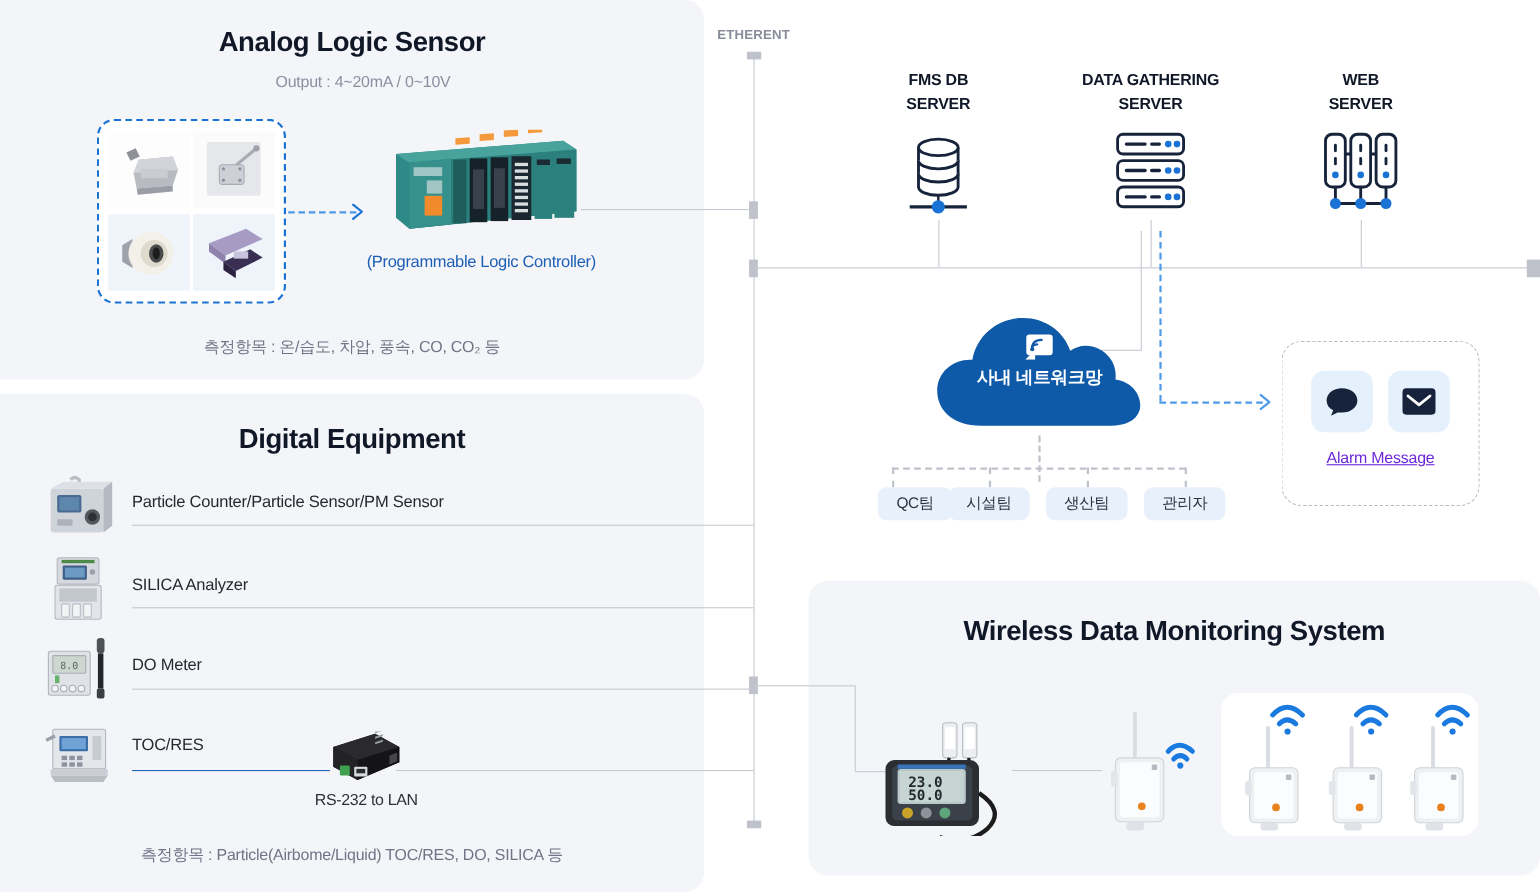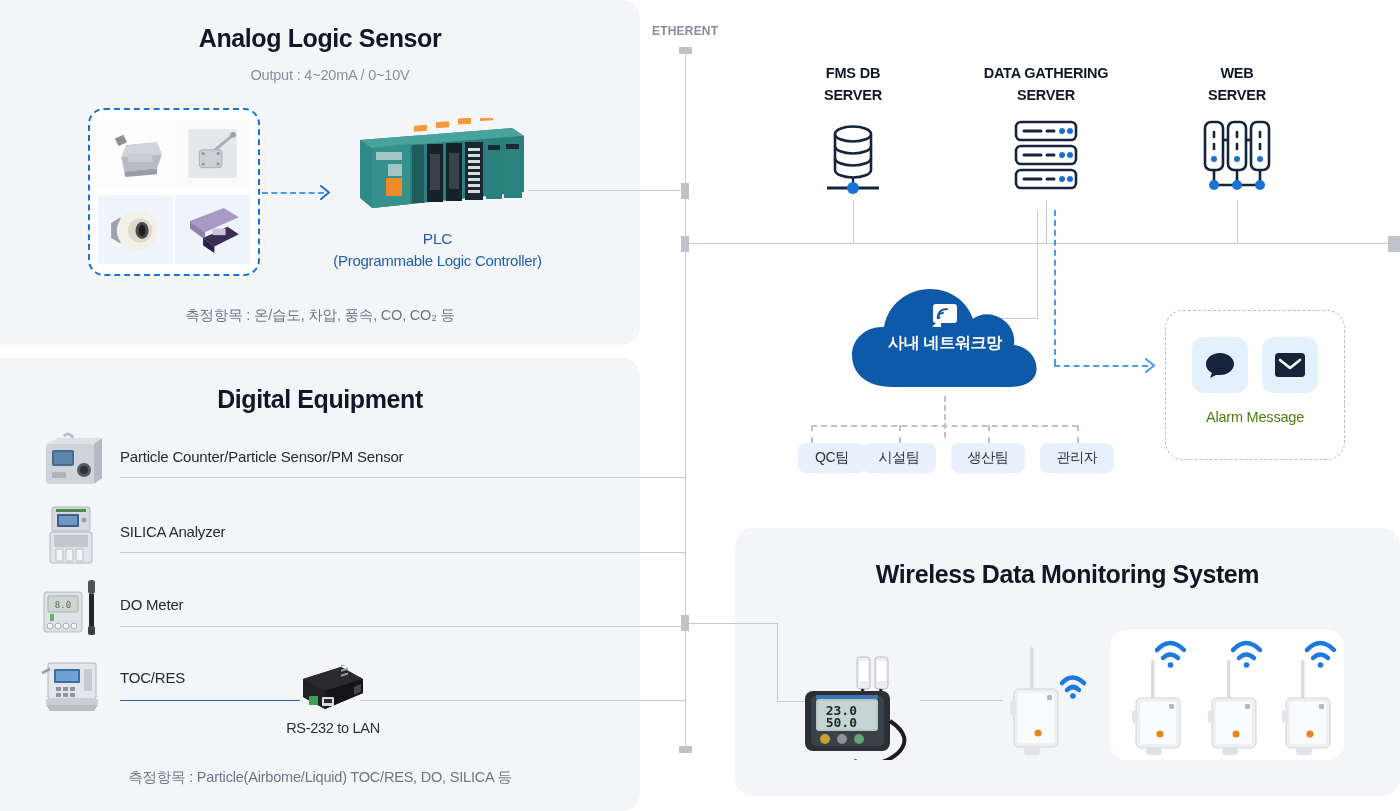--- a/index.html
+++ b/index.html
@@ -107,21 +107,21 @@
   #alarm-box {
     position: absolute; left: 1165px; top: 310px; width: 180px; height: 150px;
     border: 1.5px dashed #b9bcc6; border-radius: 18px;
     display: flex; flex-direction: column; align-items: center;
   }
   .alarm-icons { display: flex; gap: 14px; margin-top: 26px; }
   .alarm-tile {
     width: 56px; height: 56px; background: #e4f0fc; border-radius: 12px;
     display: flex; align-items: center; justify-content: center;
   }
-  #alarm-label { margin-top: 16px; font-size: 14.5px; color: #4d7c0f; letter-spacing: -0.2px; }
+  #alarm-label { margin-top: 16px; font-size: 14.5px; color: #6d28d9; letter-spacing: -0.2px; text-decoration: underline; }
 
   
   #wl-logger { position: absolute; left: 795px; top: 655px; width: 140px; height: 105px; }
   #wl-relay  { position: absolute; left: 1000px; top: 645px; width: 92px; height: 115px; }
   #wl-group {
     position: absolute; left: 1110px; top: 630px; width: 234px; height: 130px;
     background: #ffffff; border-radius: 16px;
   }
   .wl-node { position: absolute; width: 80px; height: 118px; }
 
@@ -271,21 +271,20 @@
         <rect x="116" y="66" width="12" height="3"></rect>
           <rect x="116" y="72" width="12" height="3"></rect>
       </g>
       <rect x="134" y="23" width="16" height="58" fill="#2a807c"></rect>
       <rect x="152" y="22" width="18" height="58" fill="#2b817d"></rect>
       <rect x="136" y="27" width="12" height="5" fill="#1b2a33"></rect>
       <rect x="154" y="26" width="13" height="5" fill="#1b2a33"></rect>
     </svg>
   </div>
   <div id="plc-label">
-    <div>PLC</div>
     <div class="l2">(Programmable Logic Controller)</div>
   </div>
 
   <div class="panel-title" id="digital-title" style="top:385px; width:640px;">Digital Equipment</div>
   <div class="panel-foot" id="digital-foot">측정항목 : Particle(Airbome/Liquid) TOC/RES, DO, SILICA 등</div>
 
   <div class="eq-row" style="top:430px;">
     <div class="eq-thumb">
       <svg viewBox="0 0 66 60" style="width:100%;height:100%;">
         <path d="M26 6 q4 -4 8 0 l0 6" stroke="#b9bdc4" stroke-width="3" fill="none"></path>

